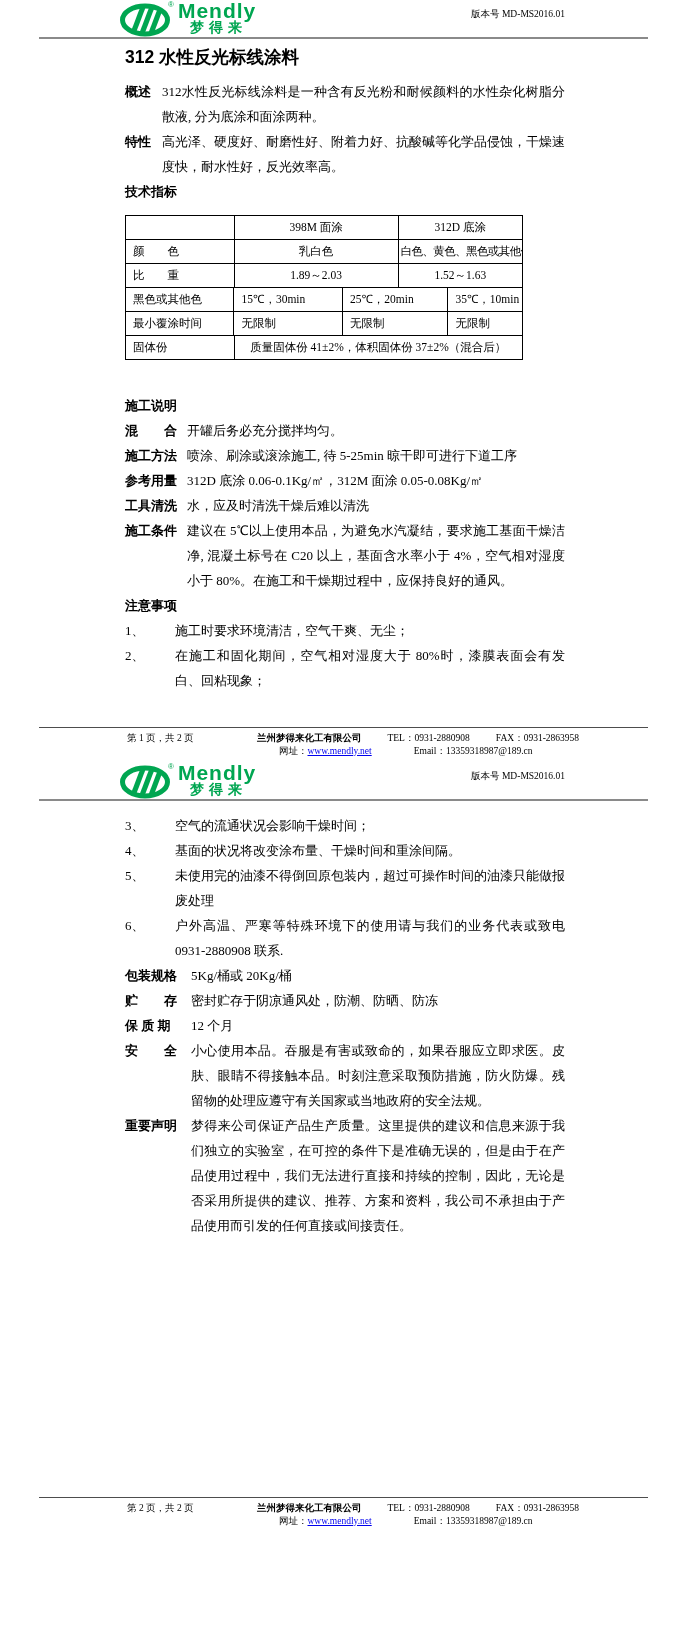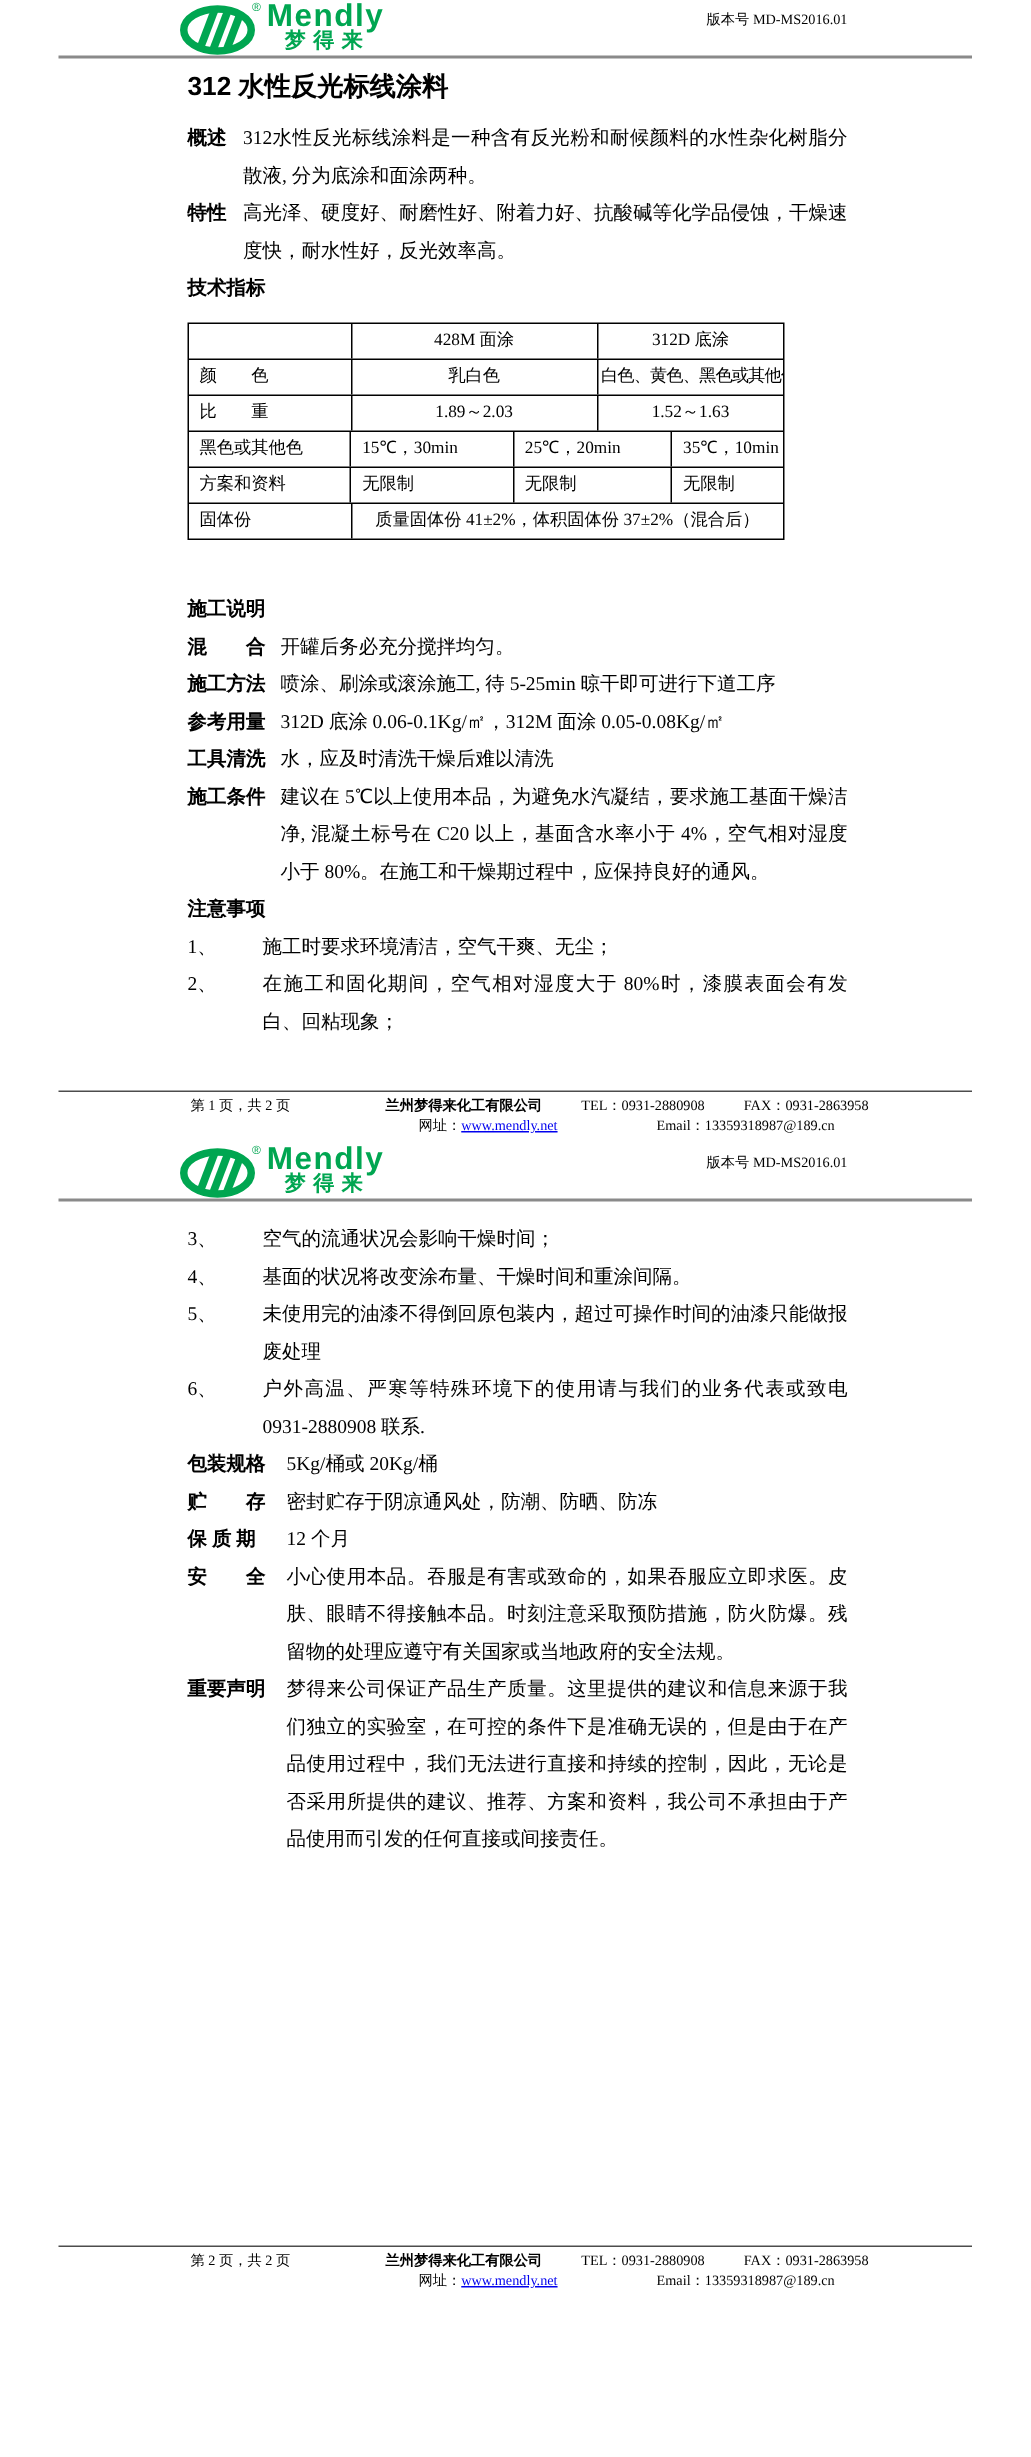--- a/index.html
+++ b/index.html
@@ -54,21 +54,21 @@
 
   
   .page-footer{ position:absolute; left:39px; right:39px; }
   .page-1 .page-footer{ top:727px; }
   .page-2 .page-footer{ top:735px; }
   .footer-rule{ border:none; border-top:1.5px solid #4d4d4d; margin:0 0 4px 0; }
   .footer-row{ display:flex; font-size:9.5px; line-height:13px; }
   .page-num{ margin-left:88px; flex:0 0 130px; }
   .company-line1{ display:flex; gap:26px; white-space:nowrap; }
   .company{ font-weight:bold; }
-  .company-line2{ display:flex; gap:66px; margin-left:22px; white-space:nowrap; }
+  .company-line2{ display:flex; gap:42px; margin-left:22px; white-space:nowrap; }
   .weblink{ color:var(--link); text-decoration:underline; }
 </style>
 </head>
 <body>
 
 <div class="doc">
 
   <section class="page page-1">
     <div class="page-header">
       <div class="logo">
@@ -106,41 +106,41 @@
       <div class="lv">
         <span class="lbl">特性</span>
         <p class="txt">高光泽、硬度好、耐磨性好、附着力好、抗酸碱等化学品侵蚀，干燥速度快，耐水性好，反光效率高。</p>
       </div>
 
       <div class="heading">技术指标</div>
 
       <div class="spec-table">
         <div class="tr">
           <div class="td w1"></div>
-          <div class="td w2 center">428M 面涂</div>
+          <div class="td w2 center">398M 面涂</div>
           <div class="td w3 center">312D 底涂</div>
         </div>
         <div class="tr">
           <div class="td w1">颜　　色</div>
           <div class="td w2 center">乳白色</div>
           <div class="td w3 center tight">白色、黄色、黑色或其他色</div>
         </div>
         <div class="tr">
           <div class="td w1">比　　重</div>
           <div class="td w2 center">1.89～2.03</div>
           <div class="td w3 center">1.52～1.63</div>
         </div>
         <div class="tr">
           <div class="td w1">黑色或其他色</div>
           <div class="td wa">15℃，30min</div>
           <div class="td wb">25℃，20min</div>
           <div class="td wc">35℃，10min</div>
         </div>
         <div class="tr">
-          <div class="td w1">方案和资料</div>
+          <div class="td w1">最小覆涂时间</div>
           <div class="td wa">无限制</div>
           <div class="td wb">无限制</div>
           <div class="td wc">无限制</div>
         </div>
         <div class="tr">
           <div class="td w1">固体份</div>
           <div class="td wf center">质量固体份 41±2%，体积固体份 37±2%（混合后）</div>
         </div>
       </div>
 

